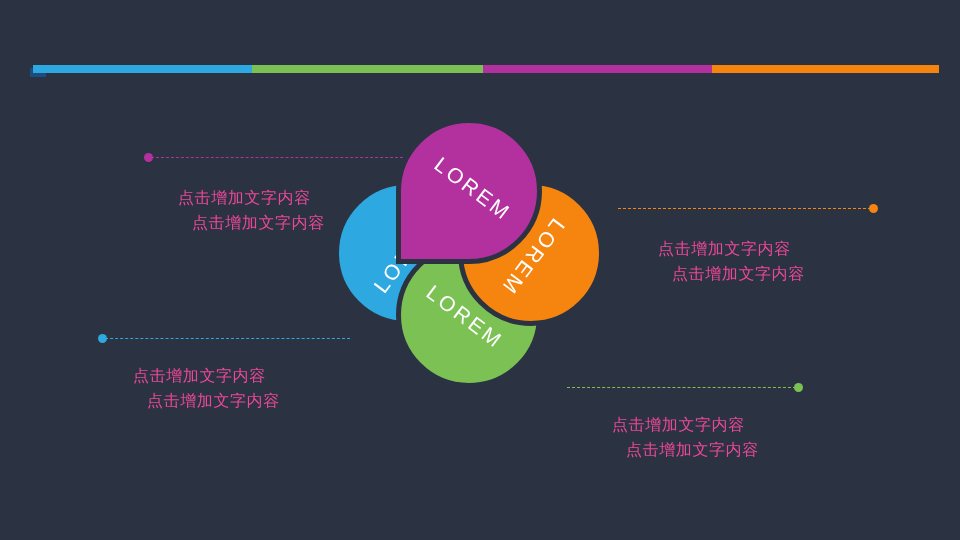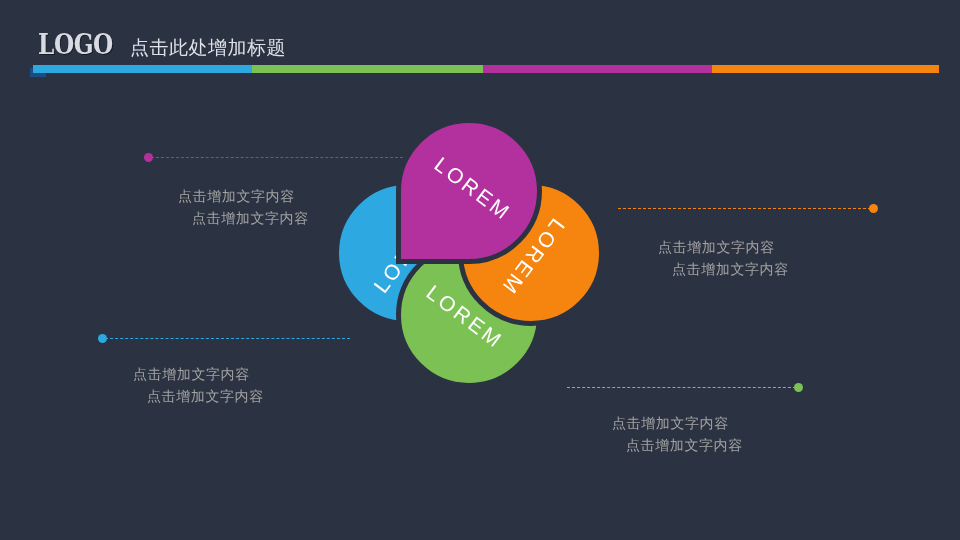--- a/index.html
+++ b/index.html
@@ -135,22 +135,22 @@
     top: -4px;
     width: 9px; height: 9px;
     border-radius: 50%;
     background: currentColor;
   }
   .connector.dot-left .dot { left: -2px; }
   .connector.dot-right .dot { right: -2px; }
 
   .callout-text {
     position: absolute;
-    color: #a3a3a3;
-    font-size: 14px;
+    color: #ec4899;
+    font-size: 16px;
     line-height: 1.55;
     letter-spacing: 0.6px;
     white-space: nowrap;
   }
   .callout-text .line2 { padding-left: 14px; }
 
   
   #conn-purple { left: 146px; top: 157px; width: 262px; color: #b3319e; }
   #text-purple { left: 178px; top: 186px; }
 
@@ -163,24 +163,20 @@
   #conn-green { left: 567px; top: 387px; width: 234px; color: #7cc153; }
   #text-green { left: 612px; top: 413px; }
 </style>
 </head>
 <body>
 
 <div id="slide" style="background: rgb(43, 50, 66);">
 
   <div id="header">
 
-    <div id="logo-row">
-      <span id="logo-text">LOGO</span>
-      <span id="header-title">点击此处增加标题</span>
-    </div>
 
     <div id="bar-shadow"></div>
 
     <div id="accent-bar">
       <div class="seg" style="background: rgb(45, 168, 224); width: 24.2%;"></div>
       <div class="seg" style="background: rgb(124, 193, 83); width: 25.5%;"></div>
       <div class="seg" style="background: rgb(179, 49, 158); width: 25.3%;"></div>
       <div class="seg" style="background: rgb(245, 133, 15); width: 25%;"></div>
     </div>
   </div>

